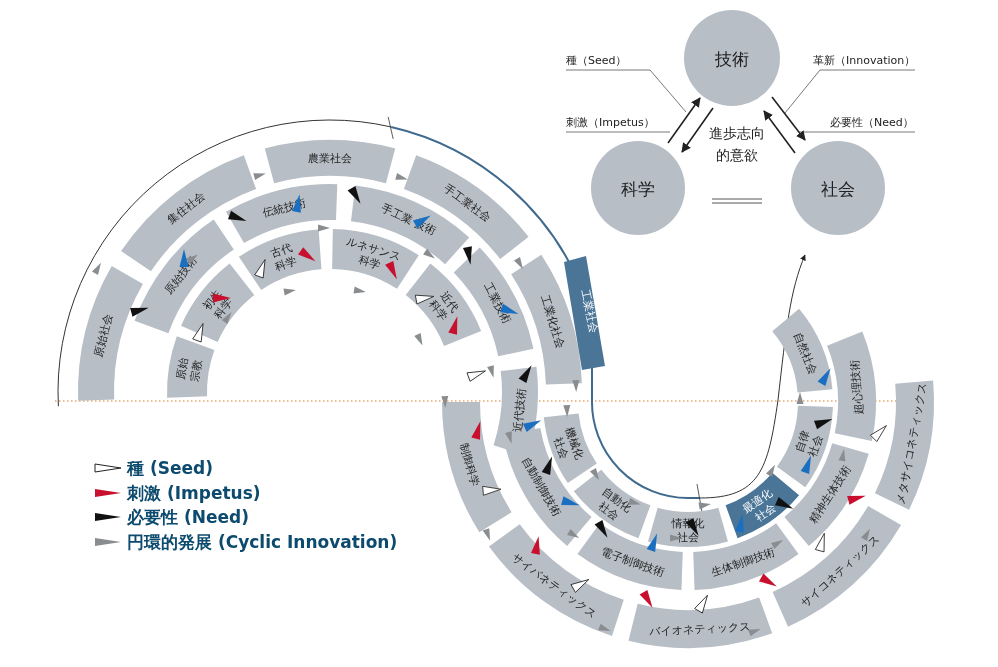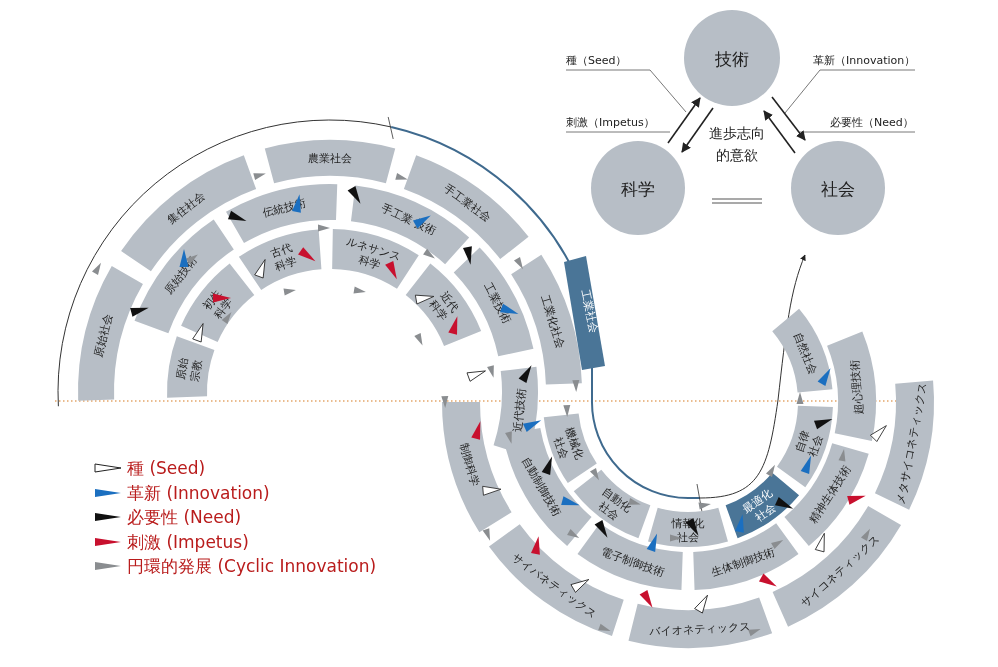--- a/index.html
+++ b/index.html
@@ -2,21 +2,21 @@
 <html><head>
 <meta charset="utf-8">
 <style>
   html,body{margin:0;padding:0;background:#ffffff;}
   body{width:998px;height:667px;position:relative;overflow:hidden;font-family:"DejaVu Sans",sans-serif;}
   svg{position:absolute;left:0;top:0;}
   .seg{fill:#b7bec6;}
   .seg-dark{fill:#4a7597;}
   .seg-label{font-family:"DejaVu Sans",sans-serif;font-size:11px;fill:#222;}
   .seg-label-dark{fill:#ffffff;}
-  .legend{position:absolute;left:94px;top:456px;font-family:"DejaVu Sans",sans-serif;font-size:17px;color:#b91c1c;line-height:24.5px;}
+  .legend{position:absolute;left:94px;top:456px;font-family:"DejaVu Sans",sans-serif;font-size:17px;color:#0c4a6e;line-height:24.5px;font-weight:bold;}
   .legend-row{display:flex;align-items:center;white-space:nowrap;}
   .legend-row svg{position:static;margin-right:5px;}
   .circle-label{font-family:"DejaVu Sans",sans-serif;font-size:17px;fill:#222;}
   .small-label{font-family:"DejaVu Sans",sans-serif;font-size:11px;fill:#222;}
   .center-label{font-family:"DejaVu Sans",sans-serif;font-size:14px;fill:#222;}
 </style>
 </head>
 <body>
 
 <svg id="diagram" width="998" height="667" viewBox="0 0 998 667">
@@ -330,35 +330,29 @@
 
 <div class="legend">
   <div class="legend-row">
     <svg width="28" height="12">
         <polygon points="1,2 27,6 1,10" fill="#fff" stroke="#222" stroke-width="1"></polygon>
       </svg>
     <span>種 (Seed)</span>
   </div>
   <div class="legend-row">
     <svg width="28" height="12">
-        <polygon points="1,2 27,6 1,10" fill="#1b6fc0"></polygon>
+        <polygon points="1,2 27,6 1,10" fill="#c8102e"></polygon>
       </svg>
-    <span>革新 (Innovation)</span>
+    <span>刺激 (Impetus)</span>
   </div>
   <div class="legend-row">
     <svg width="28" height="12">
         <polygon points="1,2 27,6 1,10" fill="#111"></polygon>
       </svg>
     <span>必要性 (Need)</span>
-  </div>
-  <div class="legend-row">
-    <svg width="28" height="12">
-        <polygon points="1,2 27,6 1,10" fill="#c8102e"></polygon>
-      </svg>
-    <span>刺激 (Impetus)</span>
   </div>
   <div class="legend-row">
     <svg width="28" height="12">
         <polygon points="1,2 27,6 1,10" fill="#8a8d90"></polygon>
       </svg>
     <span>円環的発展 (Cyclic Innovation)</span>
   </div>
 </div>
 
 </body></html>

